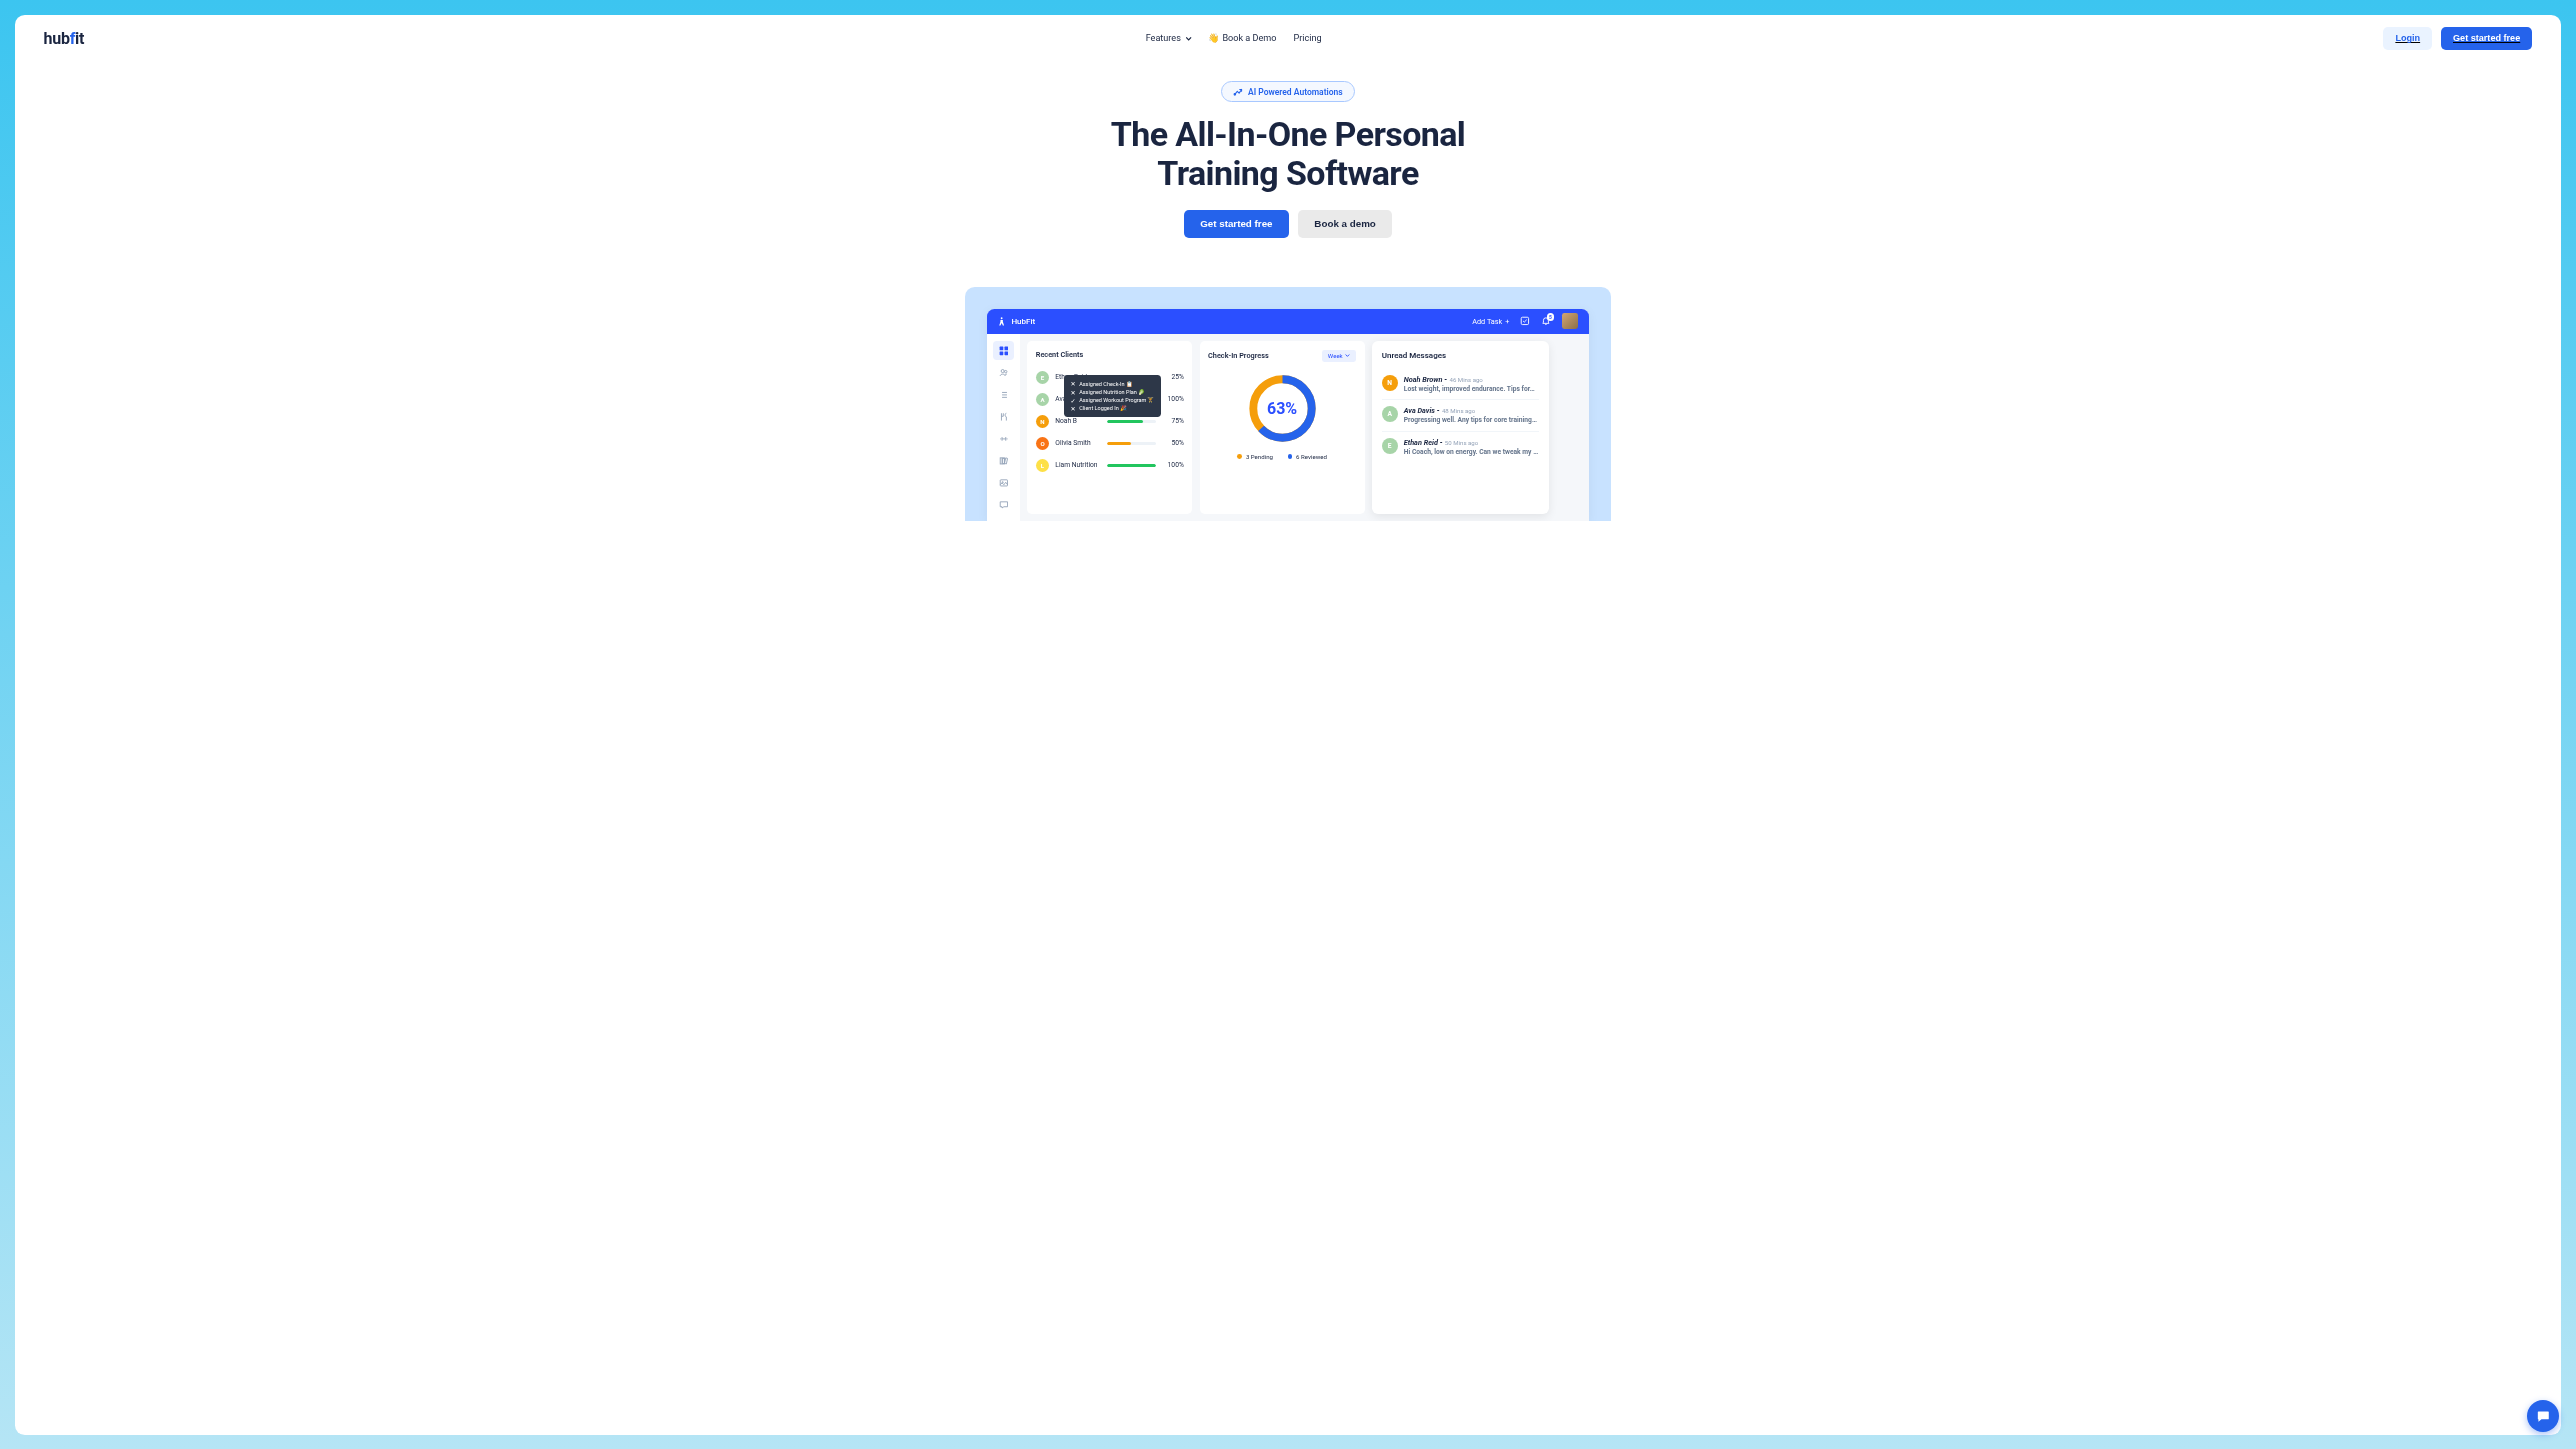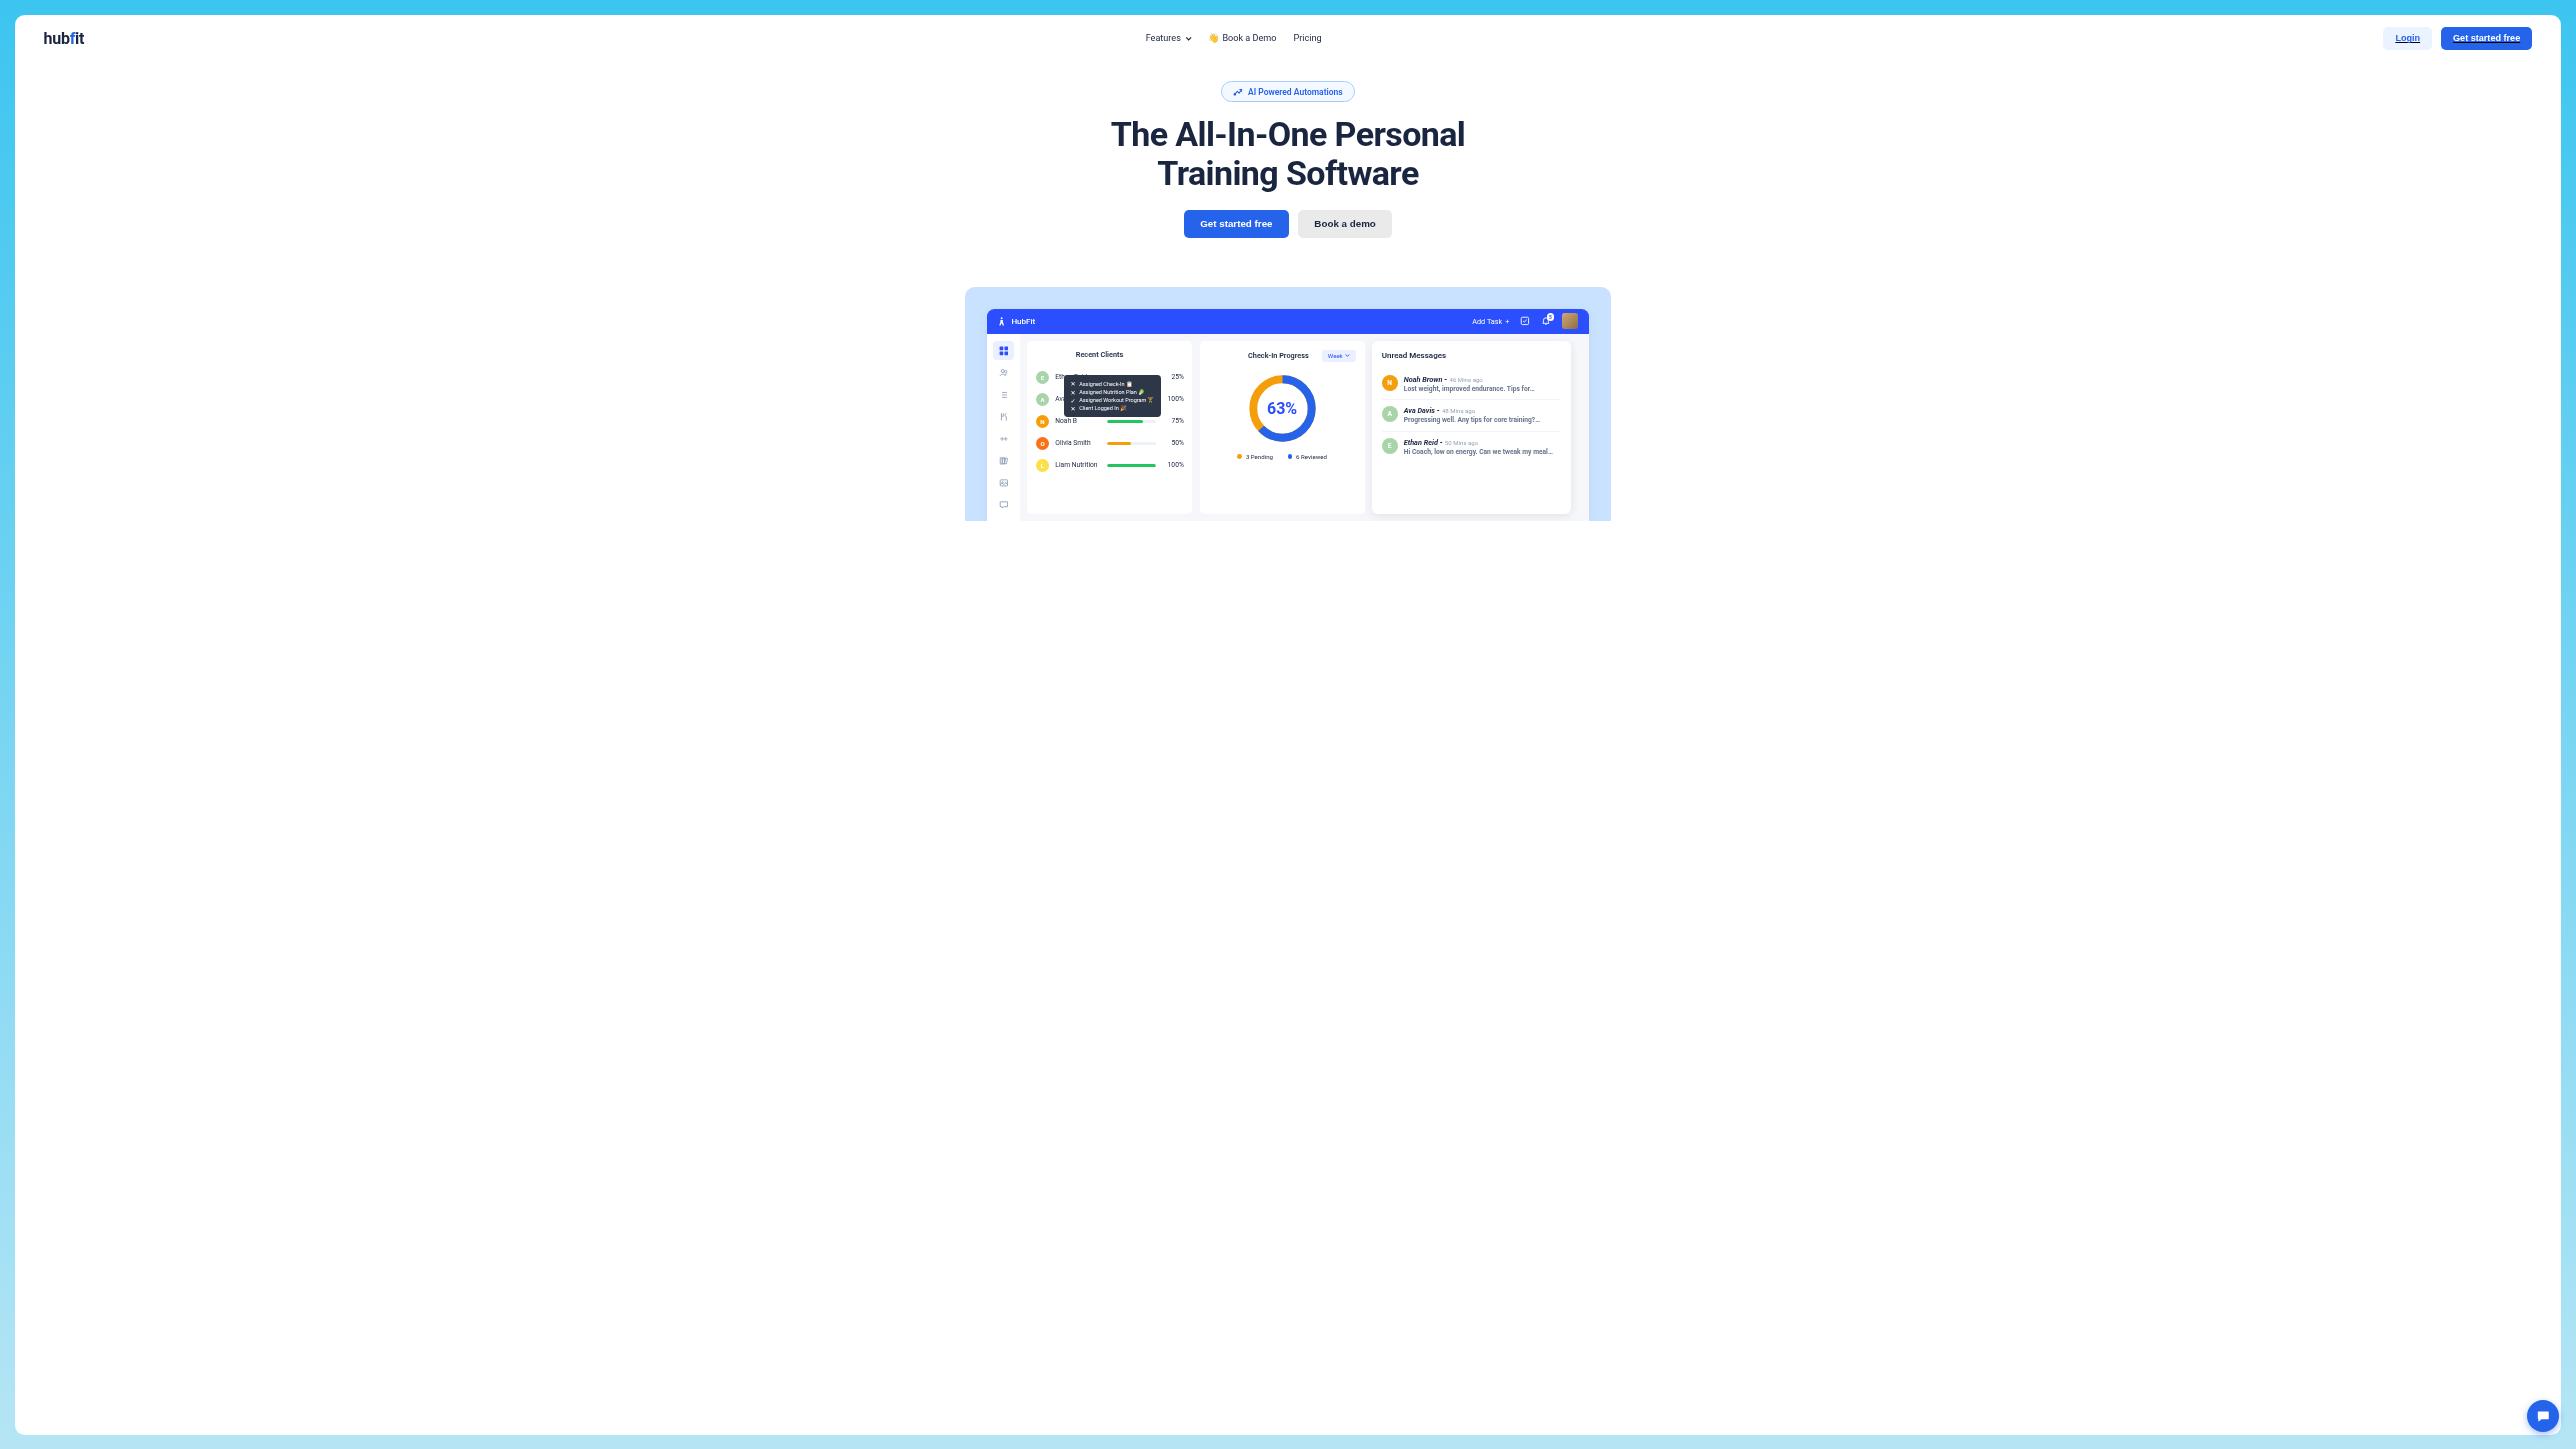--- a/index.html
+++ b/index.html
@@ -43,21 +43,21 @@
 .avatar-img { width: 16px; height: 16px; border-radius: 2.4px; background: linear-gradient(135deg, #d4a574, #8b6f47); }
 
 .dash-body { display: flex; background: #f5f7fa; }
 .dash-sidebar { width: 33px; background: #fff; padding: 7.3px 0; display: flex; flex-direction: column; align-items: center; gap: 3.7px; }
 .sidebar-icon { width: 21px; height: 18.3px; display: flex; align-items: center; justify-content: center; border-radius: 3.7px; cursor: pointer; color: #94a3b8; }
 .sidebar-icon.active { background: #eaf0ff; color: #2b4fff; }
 .sidebar-icon svg { width: 9.8px; height: 9.8px; }
 
 .dash-main { flex: 1; padding: 7.3px; display: flex; gap: 7.3px; }
 .card { background: #fff; border-radius: 4.9px; padding: 8.5px; }
-.card-title { font-size: 7.3px; font-weight: 600; color: #1a2540; margin-bottom: 7.3px; margin-left: 40px; }
+.card-title { font-size: 7.3px; font-weight: 600; color: #1a2540; margin-bottom: 7.3px; }
 
 .recent-clients { width: 165px; position: relative; }
 .client-row { display: flex; align-items: center; gap: 6.1px; padding: 4.3px 0; }
 .client-avatar { width: 13.4px; height: 13.4px; border-radius: 50%; display: flex; align-items: center; justify-content: center; font-size: 6.1px; font-weight: 700; color: #fff; flex-shrink: 0; }
 .client-name { font-size: 6.7px; color: #1a2540; flex: 1; white-space: nowrap; overflow: hidden; text-overflow: ellipsis; }
 .client-bar { width: 49px; height: 3px; border-radius: 1.8px; background: #edf2f7; overflow: hidden; }
 .client-bar-fill { height: 100%; border-radius: 1.8px; }
 .client-pct { font-size: 6.7px; color: #1a2540; width: 22px; text-align: right; }
 
 .tooltip { position: absolute; background: #2d3748; border-radius: 3.7px; padding: 4.3px 6.1px; left: 37px; top: 34px; z-index: 10; }
@@ -68,21 +68,21 @@
 .checkin-header { display: flex; justify-content: space-between; align-items: center; margin-bottom: 9.8px; }
 .week-pill { background: #eaf0ff; color: #2b4fff; font-size: 6.1px; padding: 2.4px 6.1px; border-radius: 2.4px; display: flex; align-items: center; gap: 2.4px; cursor: pointer; }
 .donut-wrap { display: flex; justify-content: center; margin-bottom: 8.5px; }
 .donut { position: relative; width: 73px; height: 73px; }
 .donut svg { width: 100%; height: 100%; }
 .donut-text { position: absolute; inset: 0; display: flex; align-items: center; justify-content: center; font-size: 16px; font-weight: 700; color: #2b4fff; }
 .checkin-legend { display: flex; justify-content: center; gap: 14.6px; font-size: 6.1px; color: #1a2540; }
 .legend-item { display: flex; align-items: center; gap: 3.7px; }
 .legend-dot { width: 4.9px; height: 4.9px; border-radius: 50%; }
 
-.messages-card { width: 199px; background: #fff; border-radius: 6.1px; padding: 9.8px; box-shadow: 0 2.4px 9.8px rgba(0,0,0,0.08); }
+.messages-card { width: 177px; background: #fff; border-radius: 6.1px; padding: 9.8px; box-shadow: 0 2.4px 9.8px rgba(0,0,0,0.08); }
 .messages-title { font-size: 8px; font-weight: 600; color: #1a2540; margin-bottom: 8.5px; }
 .msg-row { display: flex; gap: 6.1px; padding: 6.1px 0; border-bottom: 0.6px solid #f1f5f9; }
 .msg-row:last-child { border-bottom: none; }
 .msg-avatar { width: 16px; height: 16px; border-radius: 50%; display: flex; align-items: center; justify-content: center; font-size: 6.7px; font-weight: 700; color: #fff; flex-shrink: 0; }
 .msg-content { flex: 1; min-width: 0; }
 .msg-header { display: flex; align-items: baseline; gap: 2.4px; margin-bottom: 1.2px; }
 .msg-name { font-size: 7.3px; font-weight: 700; color: #1a2540; font-style: italic; }
 .msg-time { font-size: 6.1px; color: #94a3b8; }
 .msg-text { font-size: 6.7px; color: #64748b; white-space: nowrap; overflow: hidden; text-overflow: ellipsis; font-weight: bold; }
 

